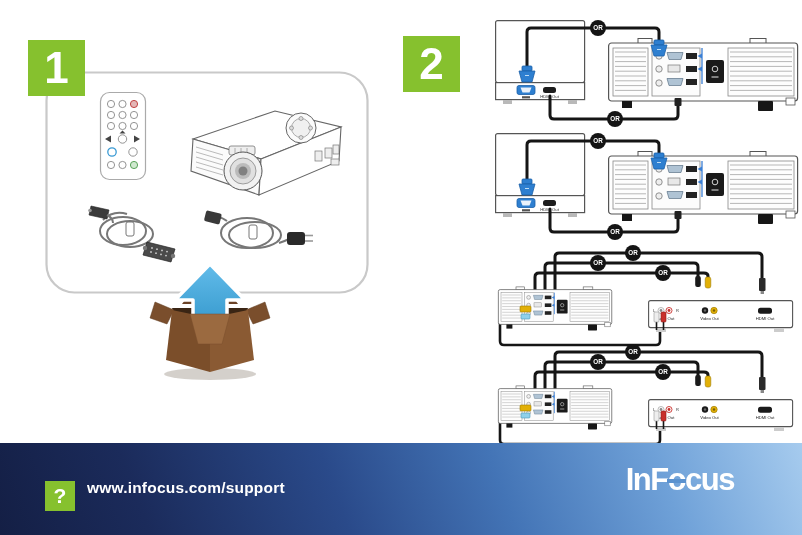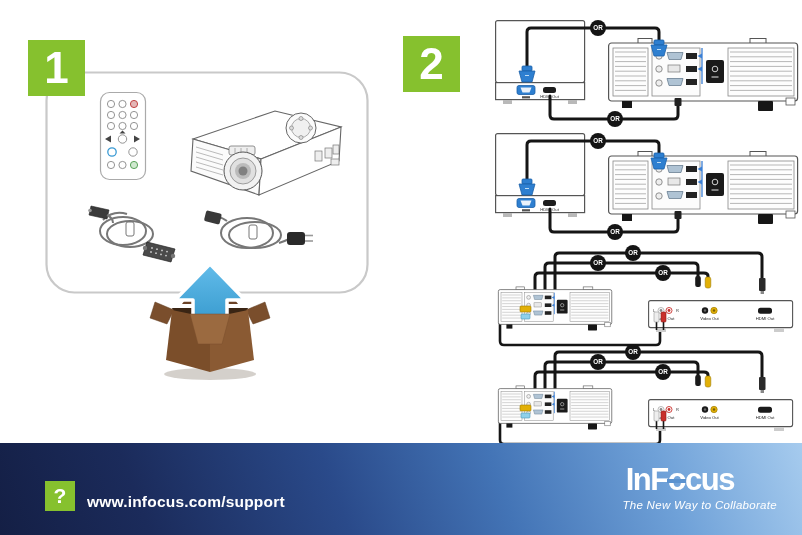--- a/index.html
+++ b/index.html
@@ -19,21 +19,21 @@
   .footer{
     position:absolute;left:0;top:443px;width:802px;height:92px;z-index:4;
     background:linear-gradient(70deg,#141F45 0%,#1B2B5B 18%,#2A4A8A 42%,#4374B6 62%,#6FA1D8 82%,#A6CBEE 100%);
   }
   .help-badge{
     position:absolute;left:45px;top:38px;width:30px;height:30px;background:#86C12E;
     color:#fff;font-size:21px;font-weight:bold;display:flex;align-items:center;justify-content:center;
     cursor:pointer;
   }
   .support-url{
-    position:absolute;left:87px;top:50px;color:#ffffff;font-size:15.5px;font-weight:bold;
+    position:absolute;left:87px;top:36px;color:#ffffff;font-size:15.5px;font-weight:bold;
     letter-spacing:.2px;cursor:pointer;
   }
   .brand{
     position:absolute;right:68px;top:21px;color:#ffffff;font-size:31px;font-weight:bold;
     letter-spacing:-1.5px;line-height:1;
   }
   .logo-o{position:relative;display:inline-block;}
   .o-bar{position:absolute;left:-1px;right:-1px;top:15px;height:4px;background:#5b92cf;}
   .tagline{
     position:absolute;right:25px;top:56px;color:#ffffff;font-size:11.5px;font-style:italic;
@@ -297,16 +297,15 @@
   <div class="num-badge badge-2">2</div>
 
   <div class="footer">
     <div class="help-badge">
       <span>?</span>
     </div>
     <div class="support-url">www.infocus.com/support</div>
     <div class="brand">
       <span>InF</span><span class="logo-o"><span>o</span><i class="o-bar"></i></span><span>cus</span>
     </div>
-    <div class="tagline">The New Way to Collaborate</div>
   </div>
 
 </div>
 
 </body></html>

